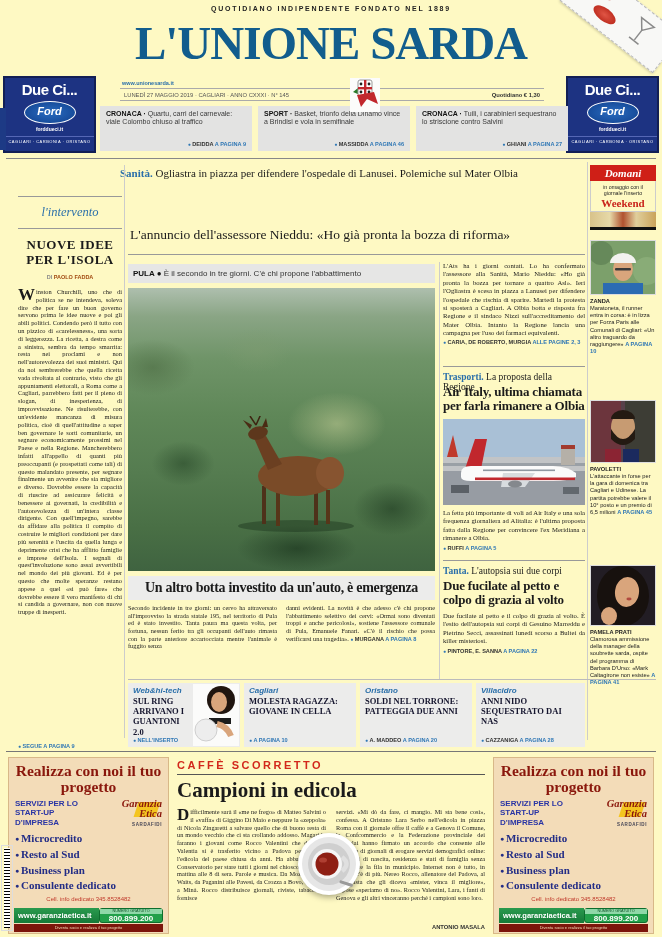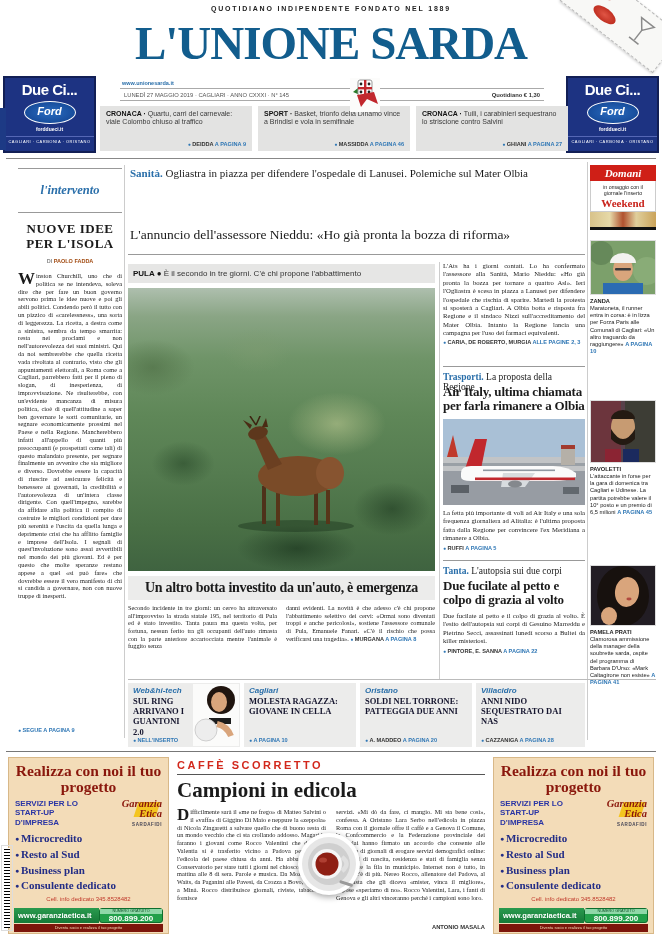--- a/index.html
+++ b/index.html
@@ -1,16 +1,16 @@
 <!DOCTYPE html>
 <html><head>
 <meta charset="utf-8">
 <style>
   html,body{margin:0;padding:0;background:#e9e9e9;}
-  .page{position:relative;width:662px;height:937px;margin:0 auto;background:#ffffff;
+  .page{position:relative;width:662px;height:937px;margin:0 auto;background:#fef9c3;
         overflow:hidden;font-family:"Liberation Serif","DejaVu Serif",serif;color:#1b1b1b;}
   .abs{position:absolute;}
   .sans{font-family:"Liberation Sans","DejaVu Sans",sans-serif;}
   .rule{position:absolute;border-top:1px solid #999;}
   .vrule{position:absolute;border-left:1px solid #ccc;}
   .just{text-align:justify;}
   .byl{font-family:"Liberation Sans",sans-serif;font-weight:bold;font-size:5.6px;color:#333;}
   .byl::before{content:"● ";color:#2f77b5;font-size:5px;}
   .byl .pg{color:#2f77b5;}
   
@@ -38,29 +38,29 @@
   .crest{top:78px;left:350px;background:#fcfcfb;padding:0 2px;z-index:2;}
   .edgeblue{top:108px;left:0;width:6px;height:42px;background:#1d3a85;}
   
   .tz{top:106px;height:45px;width:152px;background:#e3e3e2;box-sizing:border-box;
       padding:4px 6px;font-size:7px;}
   .tz .sec{font-family:"Liberation Sans",sans-serif;font-weight:bold;color:#111;}
   .tz .sec::after{content:" · ";}
   .tz .tx{font-family:"Liberation Sans",sans-serif;color:#3a3a3a;}
   .tz .byl{position:absolute;right:6px;bottom:4px;}
   
-  .kicker{top:167px;left:130px;width:456px;font-size:11px;}
+  .kicker{top:167px;left:120px;width:456px;font-size:11px;}
   .kicker .kl{color:#2a6faa;font-weight:bold;}
   .headline{top:180px;left:128px;width:460px;font-size:33px;font-weight:bold;
             letter-spacing:-.5px;line-height:1;color:#0c0c0c;}
   .subhead{top:227px;left:130px;width:456px;font-size:13.5px;}
   
   .interv{left:18px;top:168px;width:104px;}
   .interv .lbl{border-top:1px solid #999;border-bottom:1px solid #999;text-align:center;
-               font-style:italic;font-weight:bold;font-size:12.5px;color:#2a6faa;padding:14px 0;}
+               font-style:italic;font-weight:normal;font-size:12.5px;color:#2a6faa;padding:8px 0;margin-top:28px;}
   .interv .ttl{margin-top:9px;text-align:center;font-weight:bold;font-size:13px;
                letter-spacing:.5px;line-height:1.15;}
   .interv .by{margin-top:6px;text-align:center;font-family:"Liberation Sans",sans-serif;
               font-weight:bold;font-size:5.5px;}
   .interv .by .p{color:#888;}  .interv .by .n{color:#a14a10;}
   .interv .bd{margin-top:8px;font-size:6.4px;line-height:1.22;height:452px;overflow:hidden;}
   .dropcap{float:left;font-size:17px;line-height:14px;font-weight:bold;padding-right:1px;}
   
   .pula{top:264px;left:128px;width:307px;height:19px;background:#e6e6e5;box-sizing:border-box;
         line-height:19px;padding:0 5px;font-family:"Liberation Sans",sans-serif;font-size:8px;}

